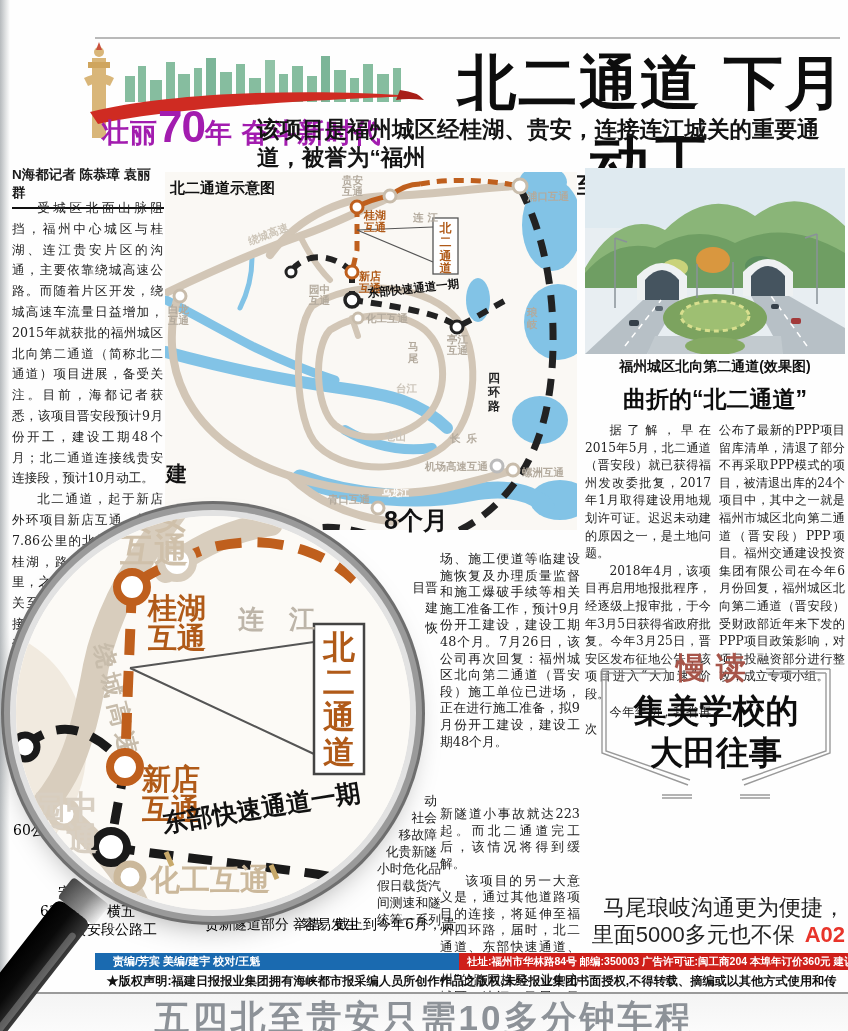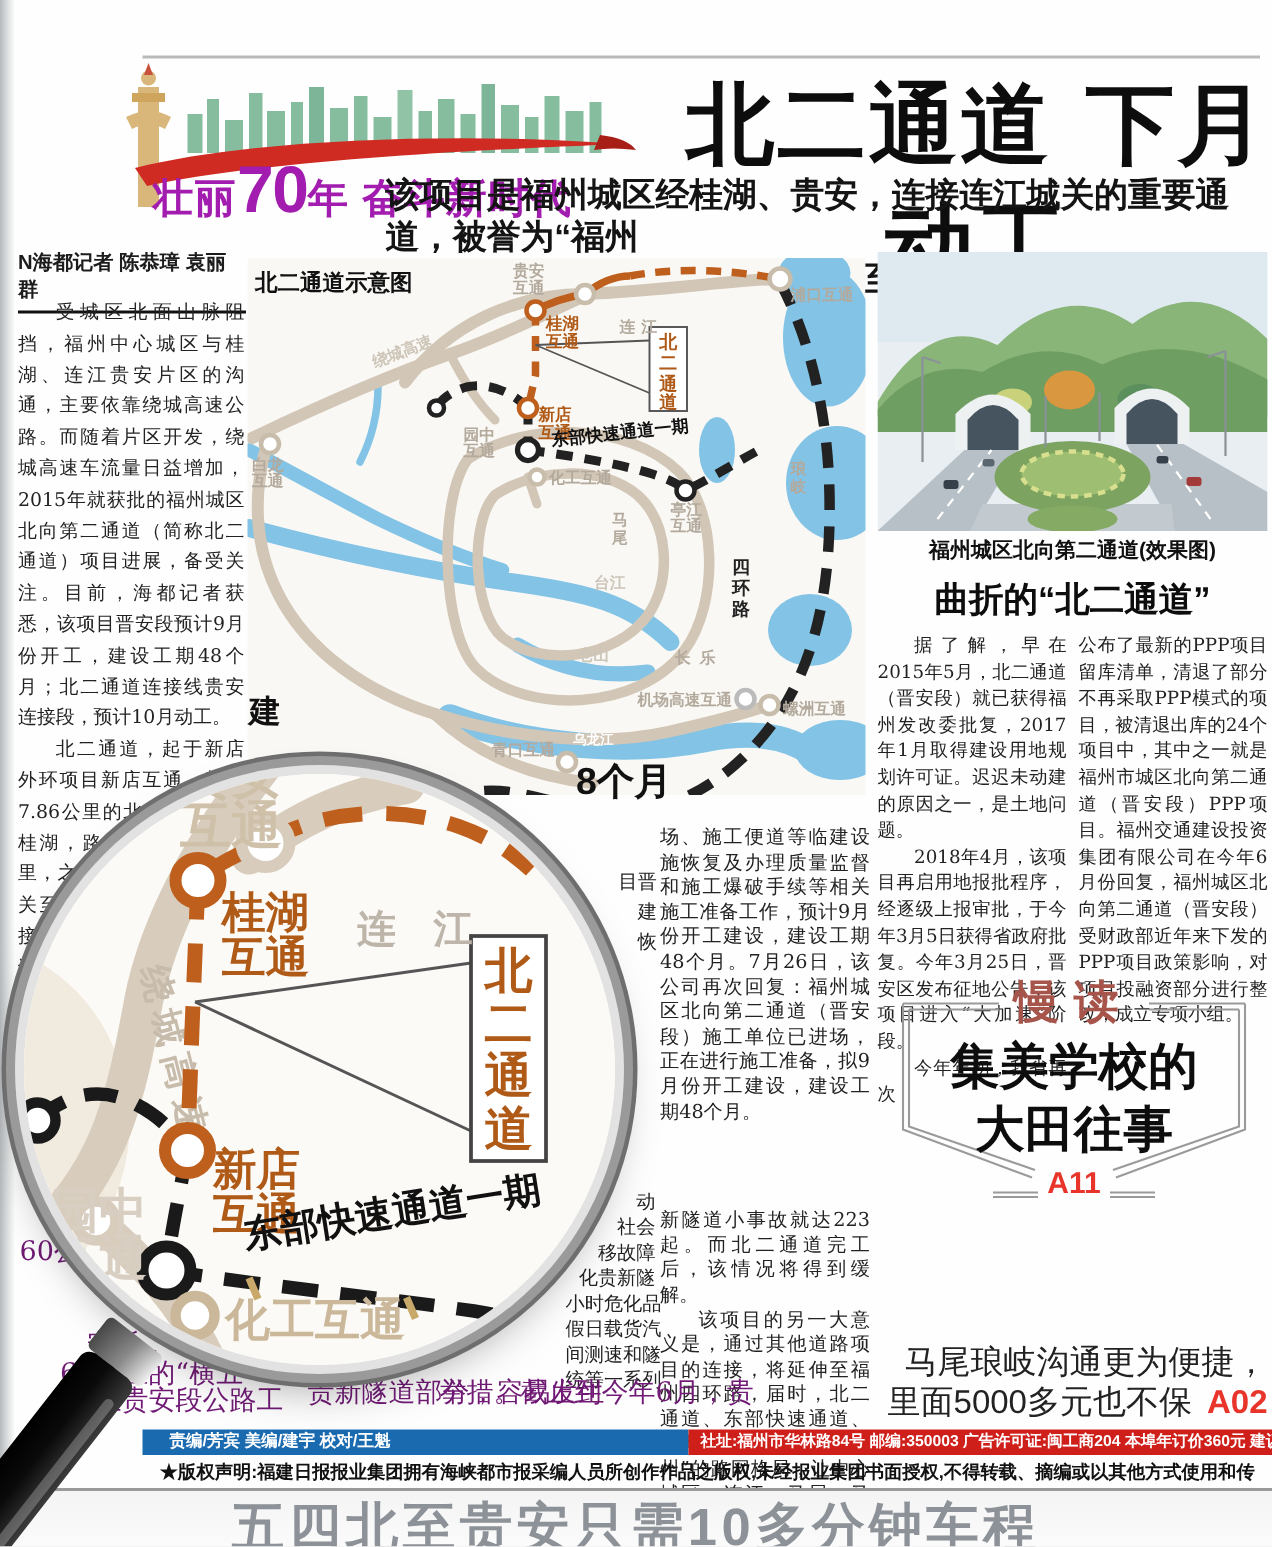--- a/index.html
+++ b/index.html
@@ -16,21 +16,21 @@
   #slogan .b{font-size:27px;letter-spacing:1px;}
   #slogan .n{font-size:44px;letter-spacing:-1px;}
   
   #title{left:455px;top:44px;width:393px;text-align:center;font-size:59px;font-weight:900;letter-spacing:2px;color:#0d0d0d;font-family:"DejaVu Serif",serif;}
   #subtitle{left:215px;top:116px;width:630px;font-size:22.5px;line-height:28px;font-weight:700;color:#141414;font-family:"Liberation Sans",sans-serif;}
   #subtitle .l1{display:block;padding-left:42px;}
   
   #byline{left:12px;top:166px;width:152px;font-size:13.5px;font-weight:700;font-family:"Liberation Sans",sans-serif;border-bottom:2.5px solid #111;padding-bottom:5px;}
   #leftcol{left:12px;top:198px;width:151px;font-size:12.6px;line-height:20.8px;text-align:justify;color:#222;}
   #leftcol p{margin:0;text-indent:2em;}
-  .frag{position:absolute;font-size:18px;color:#701a75;white-space:nowrap;}
+  .frag{position:absolute;font-size:14px;color:#000000;white-space:nowrap;}
   
   #mapbox{left:165px;top:172px;width:412px;height:358px;}
   
   #photo{left:585px;top:168px;width:260px;height:186px;}
   #photocap{left:585px;top:358px;width:260px;text-align:center;font-size:14px;font-weight:700;font-family:"Liberation Sans",sans-serif;color:#111;}
   
   #rtitle{left:585px;top:384px;width:260px;text-align:center;font-size:23px;font-weight:900;font-family:"Liberation Sans",sans-serif;color:#0d0d0d;}
   .rcol{position:absolute;top:422px;width:126px;font-size:12.2px;line-height:17.6px;text-align:justify;color:#222;}
   .rcol p{margin:0;text-indent:2em;}
   .rcol p.cont{text-indent:0;}
@@ -325,21 +325,20 @@
       <path d="M234,24 V108 L148,140 M230,28 V106 L146,135"></path>
       <path d="M66,150 H96 M66,153 H96"></path>
       <path d="M144,150 H174 M144,153 H174"></path>
     </g>
   </svg>
   <div class="abs" id="mantag">慢读</div>
   <div class="abs" id="mantitle">
     <div>集美学校的</div>
     <div>大田往事</div>
   </div>
-  <div class="abs" id="manpage">A11</div>
 
   <div class="abs" id="promosub">
     <div>马尾琅岐沟通更为便捷，</div>
     <div><span>里面5000多元也不保</span><span class="pg">A02</span></div>
   </div>
 
   <div class="abs" id="bluebar">责编/芳宾  美编/建宇  校对/王魁</div>
   <div class="abs" id="redbar">社址:福州市华林路84号  邮编:350003  广告许可证:闽工商204  本埠年订价360元  建议零售价1元</div>
   <div class="abs" id="copyright">★版权声明:福建日报报业集团拥有海峡都市报采编人员所创作作品之版权,未经报业集团书面授权,不得转载、摘编或以其他方式使用和传播。★</div>
   <div class="abs" id="botrule"></div>

